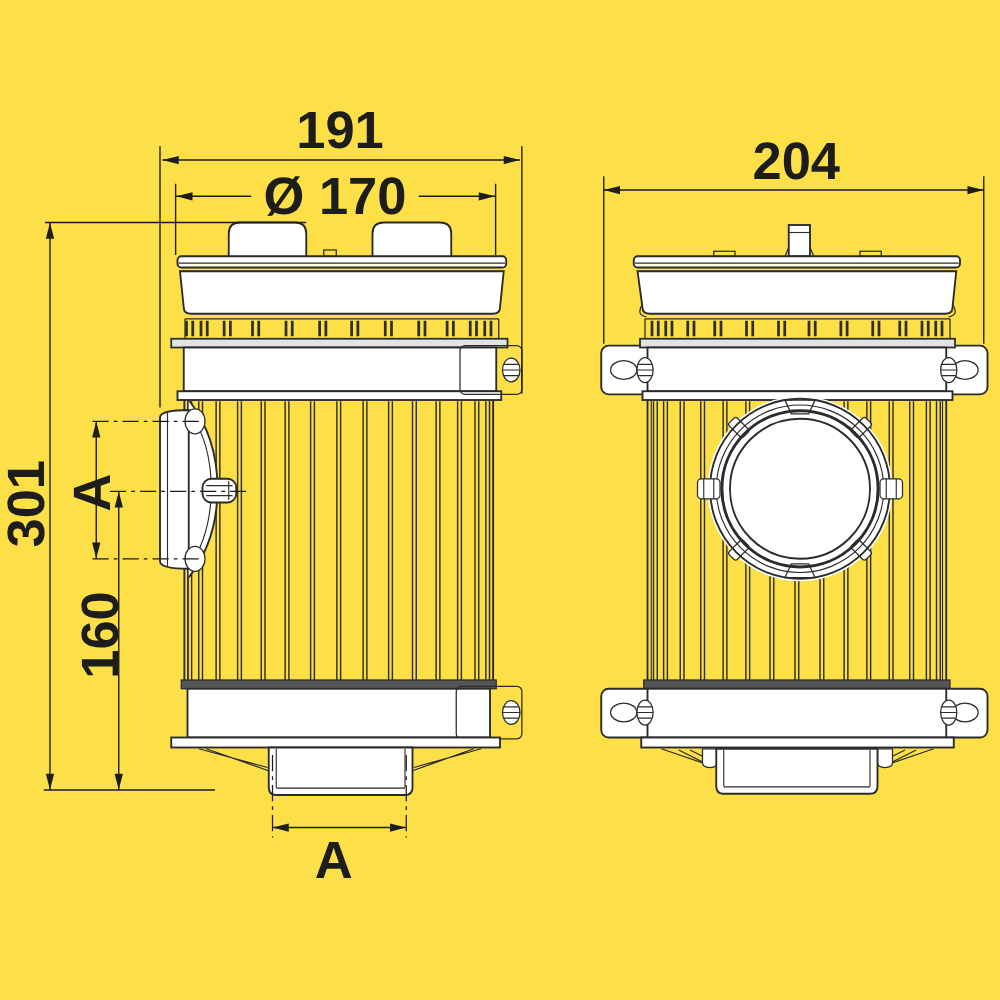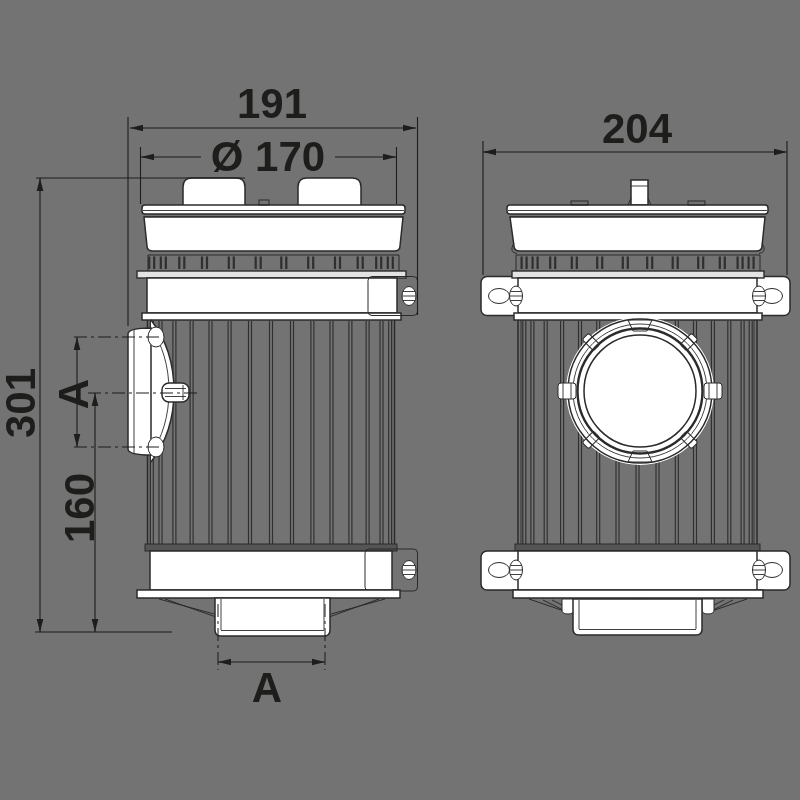--- a/index.html
+++ b/index.html
@@ -1,16 +1,16 @@
 <!DOCTYPE html>
 <html><head>
 <meta charset="utf-8">
 <style>
   html,body{margin:0;padding:0;background:#fff;}
-  #stage{width:800px;height:800px;background:#737373;position:relative;font-family:"Liberation Sans",sans-serif;}
+  #stage{width:800px;height:800px;background:#fde047;position:relative;font-family:"Liberation Sans",sans-serif;}
   svg{display:block;}
   .ln{stroke:#2b2b2b;fill:none;stroke-width:1.5;}
   .thin{stroke:#2b2b2b;fill:none;stroke-width:1;}
   .hair{stroke:#2b2b2b;fill:none;stroke-width:.9;}
   .thick{stroke:#2b2b2b;fill:none;stroke-width:2.4;}
   .wfill{fill:#fff;stroke:#2b2b2b;stroke-width:1.5;}
   .wfillthin{fill:#fff;stroke:#2b2b2b;stroke-width:1;}
   .gray{fill:#e3e3e3;stroke:#2b2b2b;stroke-width:1.4;}
   .dark{fill:#555;stroke:#2b2b2b;stroke-width:1;}
   .ribs{stroke:#2f2f2f;fill:none;stroke-width:1.15;}

